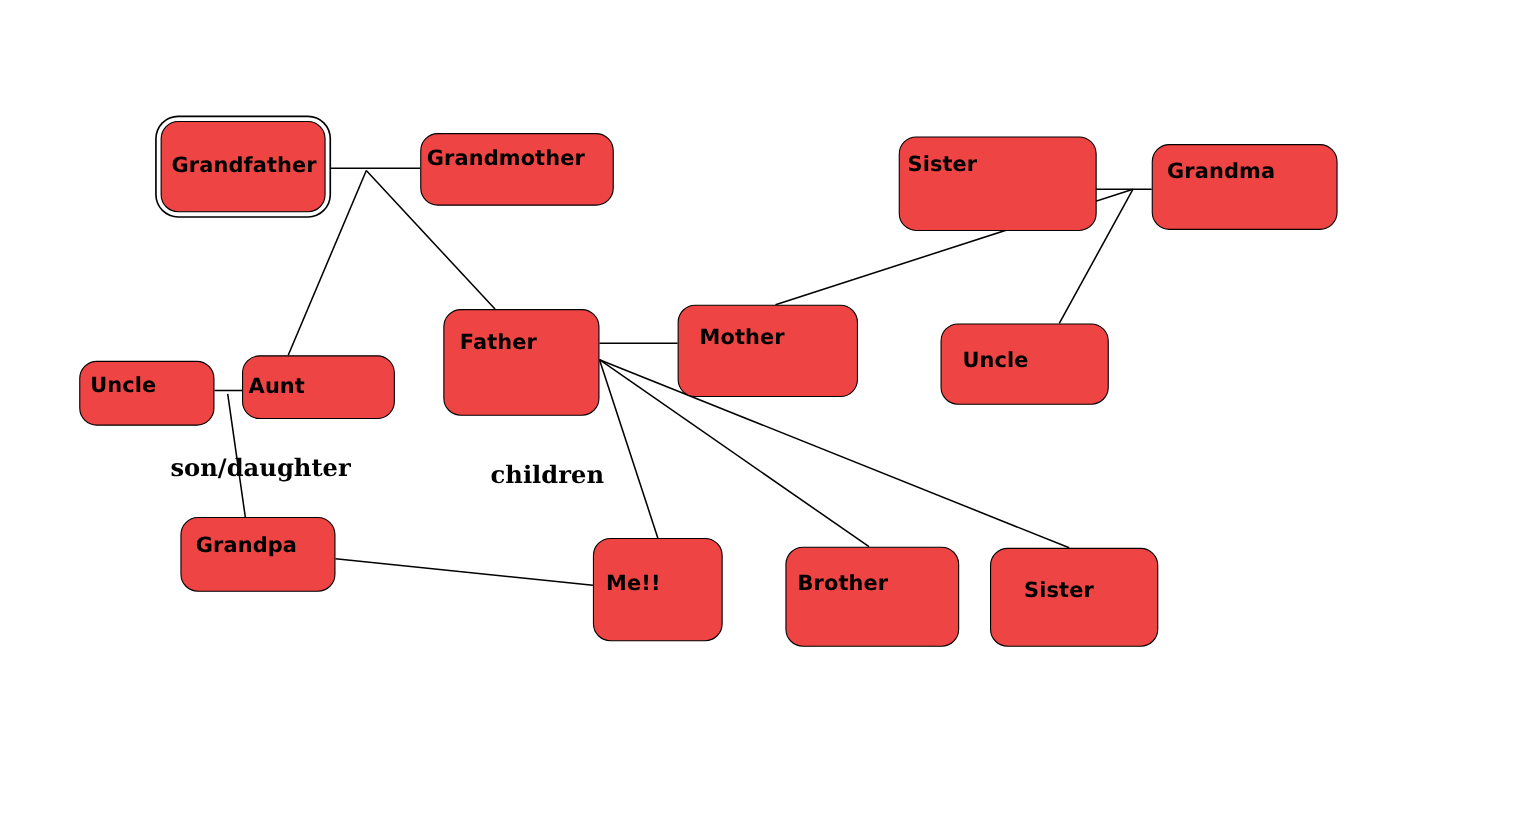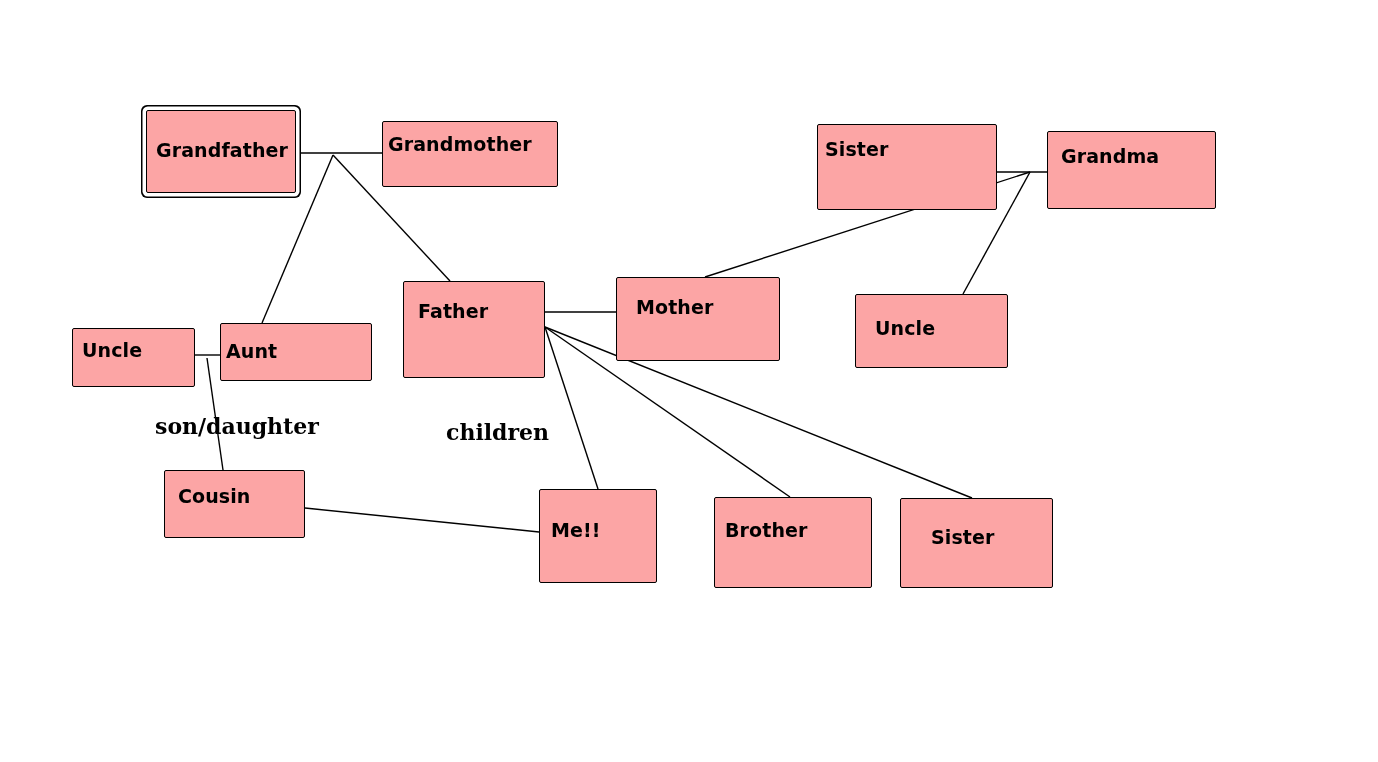--- a/index.html
+++ b/index.html
@@ -22,23 +22,23 @@
     position: absolute;
     left: 0;
     top: 0;
     width: 1378px;
     height: 762px;
     pointer-events: none;
   }
   .node {
     position: absolute;
     box-sizing: border-box;
-    background: #fca5a5;
+    background: #ef4444;
     border: 1.6px solid #000000;
-    border-radius: 2px;
+    border-radius: 16px;
   }
   .node.selected {
     border-width: 1.6px;
     box-shadow: 0 0 0 3.5px #ffffff, 0 0 0 5px #000000;
   }
   .node-label {
     position: absolute;
     left: 12px;
     top: 8px;
     font-family: "DejaVu Sans", sans-serif;
@@ -89,34 +89,34 @@
       </div>
       <div class="node" style="left: 817px; top: 124px; width: 180px; height: 86px;">
         <span class="node-label" style="left: 7px; top: 12px;">Sister</span>
       </div>
       <div class="node" style="left: 1047px; top: 131px; width: 169px; height: 78px;">
         <span class="node-label" style="left: 13px; top: 12px;">Grandma</span>
       </div>
       <div class="node" style="left: 72px; top: 328px; width: 123px; height: 59px;">
         <span class="node-label" style="left: 9px; top: 9px;">Uncle</span>
       </div>
-      <div class="node" style="left: 220px; top: 323px; width: 152px; height: 58px;">
+      <div class="node" style="left: 220px; top: 323px; width: 139px; height: 58px;">
         <span class="node-label" style="left: 5px; top: 15px;">Aunt</span>
       </div>
       <div class="node" style="left: 403px; top: 281px; width: 142px; height: 97px;">
         <span class="node-label" style="left: 14px; top: 17px;">Father</span>
       </div>
       <div class="node" style="left: 616px; top: 277px; width: 164px; height: 84px;">
         <span class="node-label" style="left: 19px; top: 17px;">Mother</span>
       </div>
       <div class="node" style="left: 855px; top: 294px; width: 153px; height: 74px;">
         <span class="node-label" style="left: 19px; top: 21px;">Uncle</span>
       </div>
       <div class="node" style="left: 164px; top: 470px; width: 141px; height: 68px;">
-        <span class="node-label" style="left: 13px; top: 13px;">Cousin</span>
+        <span class="node-label" style="left: 13px; top: 13px;">Grandpa</span>
       </div>
       <div class="node" style="left: 539px; top: 489px; width: 118px; height: 94px;">
         <span class="node-label" style="left: 11px; top: 28px; text-align: center;">Me!!</span>
       </div>
       <div class="node" style="left: 714px; top: 497px; width: 158px; height: 91px;">
         <span class="node-label" style="left: 10px; top: 20px;">Brother</span>
       </div>
       <div class="node" style="left: 900px; top: 498px; width: 153px; height: 90px;">
         <span class="node-label" style="left: 10px; top: 26px; margin-left: 20px;">Sister</span>
       </div>

